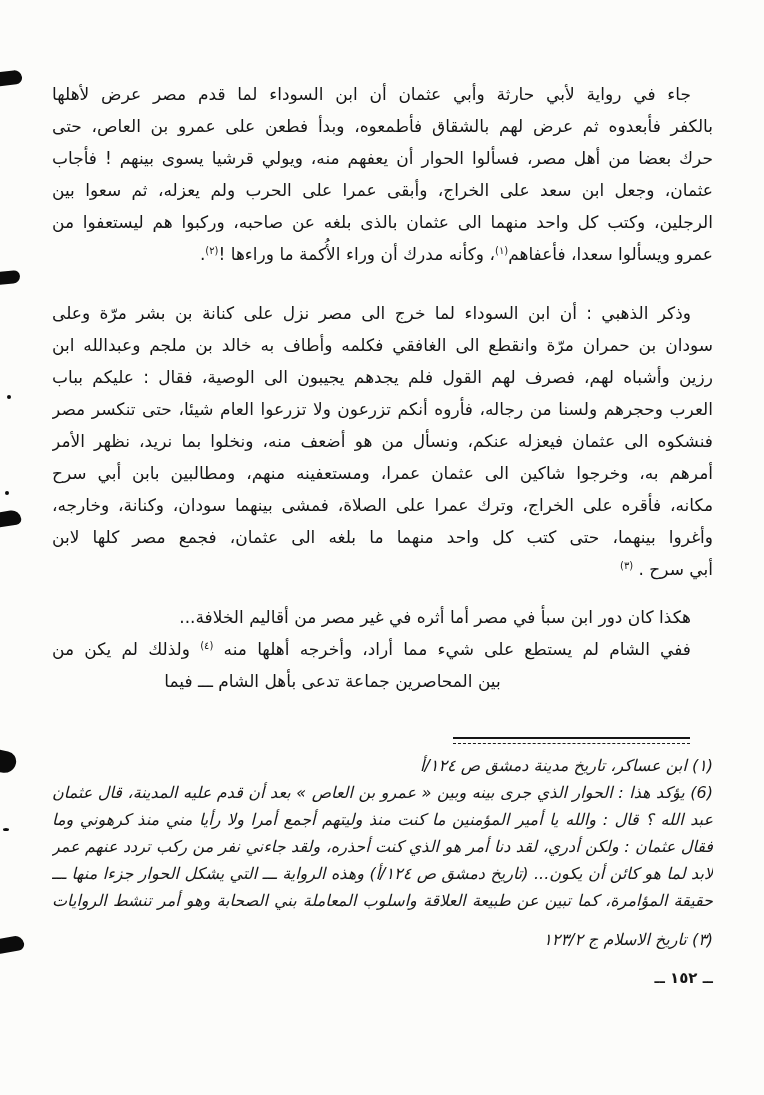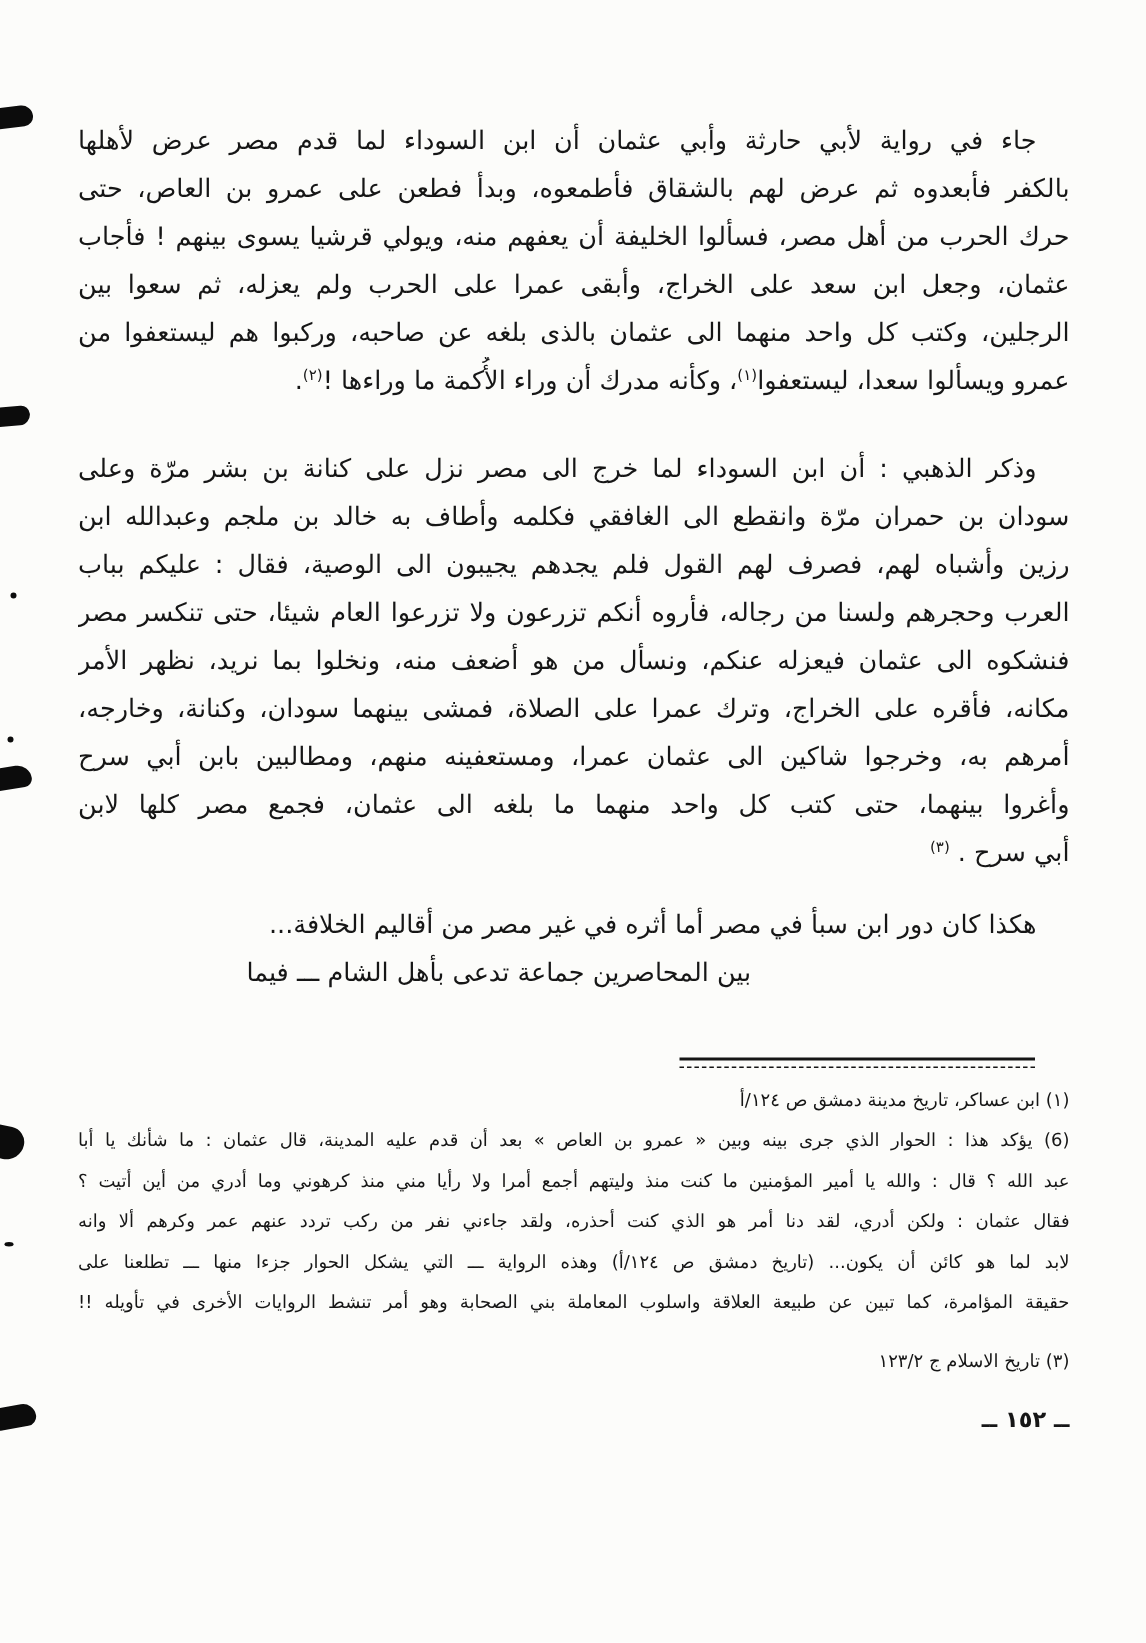--- a/index.html
+++ b/index.html
@@ -34,22 +34,22 @@
   }
   
   .sep{
     margin:40px 23px 0 401px;
     height:4px;
     border-top:2px solid #151515;
     border-bottom:1px dashed #151515;
   }
   .fns{margin-top:8px;}
   .fline{
-    font-size:12px;line-height:27px;max-height:27px;overflow:hidden;
-    text-align:justify;text-align-last:justify;
+    font-size:16px;line-height:27px;max-height:27px;overflow:hidden;
+    text-align:justify;text-align-last:justify;font-style:italic;
   }
   .fline.end{text-align-last:auto;}
   .fline.gap{margin-top:12px;}
   
   .pagenum{
     margin-top:14px;
     font-size:15px;line-height:22px;font-weight:bold;
   }
   
   .mark{position:absolute;background:#0c0c0c;}
@@ -74,43 +74,44 @@
   <div class="mark m5"></div>
   <div class="mark s1"></div>
   <div class="mark s2"></div>
   <div class="mark s3"></div>
 
   <main class="text">
 
     <section class="para p1">
       <div class="line ind">جاء في رواية لأبي حارثة وأبي عثمان أن ابن السوداء لما قدم مصر عرض لأهلها</div>
       <div class="line">بالكفر فأبعدوه ثم عرض لهم بالشقاق فأطمعوه، وبدأ فطعن على عمرو بن العاص، حتى</div>
-      <div class="line">حرك الحرب من أهل مصر، فسألوا الخليفة أن يعفهم منه، ويولي قرشيا يسوى بينهم ! فأجاب</div>
+      <div class="line">حرك بعضا من أهل مصر، فسألوا الحوار أن يعفهم منه، ويولي قرشيا يسوى بينهم ! فأجاب</div>
       <div class="line">عثمان، وجعل ابن سعد على الخراج، وأبقى عمرا على الحرب ولم يعزله، ثم سعوا بين</div>
       <div class="line">الرجلين، وكتب كل واحد منهما الى عثمان بالذى بلغه عن صاحبه، وركبوا هم ليستعفوا من</div>
-      <div class="line end"><span>عمرو ويسألوا سعدا، ليستعفوا</span><sup class="ref">(١)</sup><span>، وكأنه مدرك أن وراء الأُكمة ما وراءها !</span><sup class="ref">(٢)</sup><span>.</span></div>
+      <div class="line end"><span>عمرو ويسألوا سعدا، فأعفاهم</span><sup class="ref">(١)</sup><span>، وكأنه مدرك أن وراء الأُكمة ما وراءها !</span><sup class="ref">(٢)</sup><span>.</span></div>
     </section>
 
     <section class="para p2">
       <div class="line ind">وذكر الذهبي : أن ابن السوداء لما خرج الى مصر نزل على كنانة بن بشر مرّة وعلى</div>
       <div class="line">سودان بن حمران مرّة وانقطع الى الغافقي فكلمه وأطاف به خالد بن ملجم وعبدالله ابن</div>
       <div class="line">رزين وأشباه لهم، فصرف لهم القول فلم يجدهم يجيبون الى الوصية، فقال : عليكم بباب</div>
       <div class="line">العرب وحجرهم ولسنا من رجاله، فأروه أنكم تزرعون ولا تزرعوا العام شيئا، حتى تنكسر مصر</div>
       <div class="line">فنشكوه الى عثمان فيعزله عنكم، ونسأل من هو أضعف منه، ونخلوا بما نريد، نظهر الأمر</div>
+      <div class="line">أمرهم به، وخرجوا شاكين الى عثمان عمرا، ومستعفينه منهم، ومطالبين بابن أبي سرح</div>
       <div class="line">مكانه، فأقره على الخراج، وترك عمرا على الصلاة، فمشى بينهما سودان، وكنانة، وخارجه،</div>
-      <div class="line">أمرهم به، وخرجوا شاكين الى عثمان عمرا، ومستعفينه منهم، ومطالبين بابن أبي سرح</div>
       <div class="line">وأغروا بينهما، حتى كتب كل واحد منهما ما بلغه الى عثمان، فجمع مصر كلها لابن</div>
       <div class="line end"><span>أبي سرح . </span><sup class="ref">(٣)</sup></div>
     </section>
 
     <section class="para p3">
       <div class="line end ind">هكذا كان دور ابن سبأ في مصر أما أثره في غير مصر من أقاليم الخلافة...</div>
     </section>
 
     <section class="para p4">
+      <div class="line ind"><span>ففي الشام لم يستطع على شيء مما أراد، وأخرجه أهلها منه </span><sup class="ref">(٤)</sup><span> ولذلك لم يكن من</span></div>
       <div class="line short-center">بين المحاصرين جماعة تدعى بأهل الشام ـــ فيما أعلم ـــ.</div>
     </section>
 
     <div class="sep"></div>
 
     <section class="fns">
       <div class="fline end">(١) ابن عساكر، تاريخ مدينة دمشق ص ١٢٤/أ</div>
       <div class="fline">(6) يؤكد هذا : الحوار الذي جرى بينه وبين « عمرو بن العاص » بعد أن قدم عليه المدينة، قال عثمان : ما شأنك يا أبا</div>
       <div class="fline">عبد الله ؟ قال : والله يا أمير المؤمنين ما كنت منذ وليتهم أجمع أمرا ولا رأيا مني منذ كرهوني وما أدري من أين أتيت ؟</div>
       <div class="fline">فقال عثمان : ولكن أدري، لقد دنا أمر هو الذي كنت أحذره، ولقد جاءني نفر من ركب تردد عنهم عمر وكرهم ألا وانه</div>

